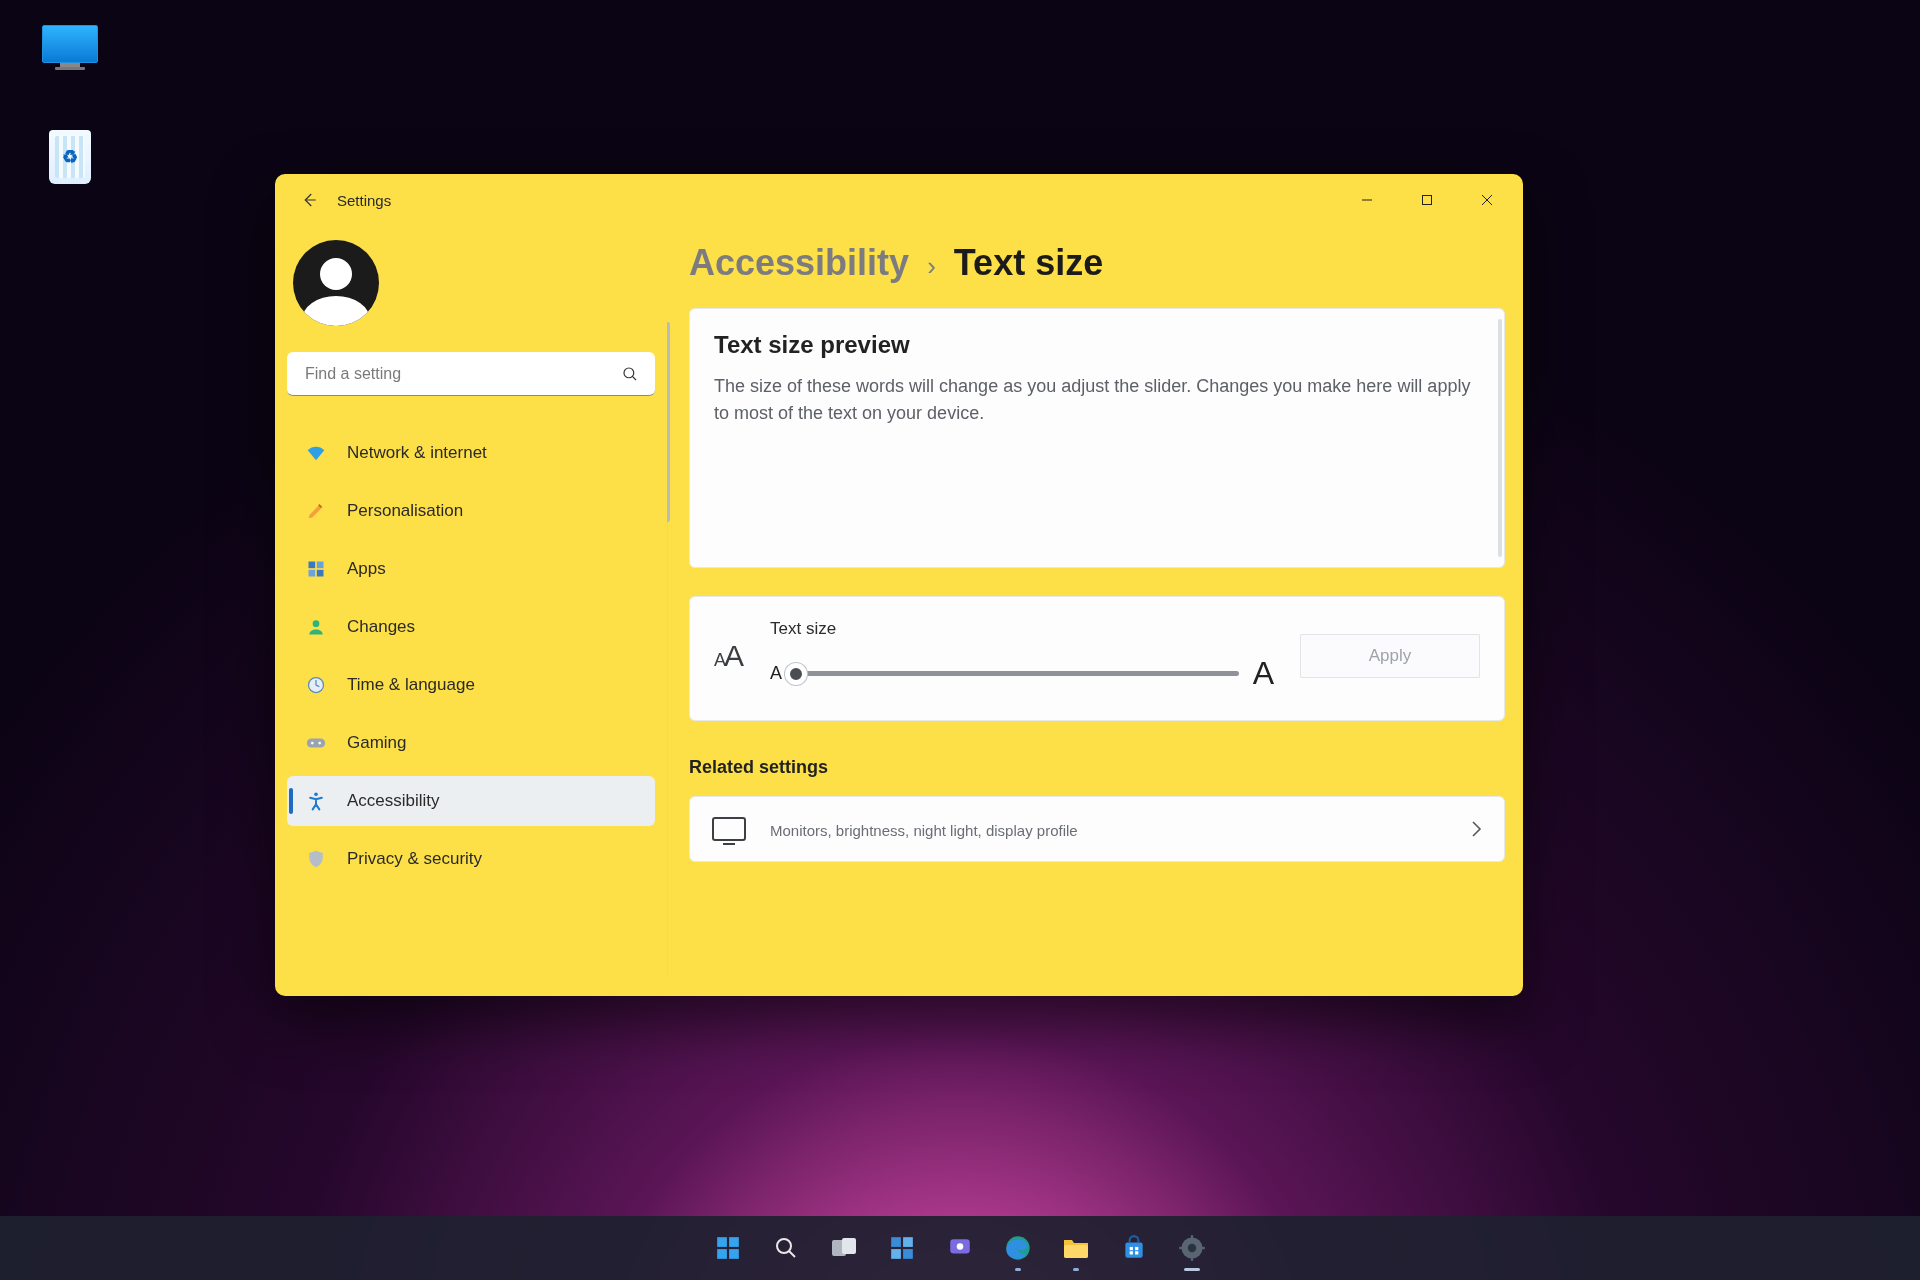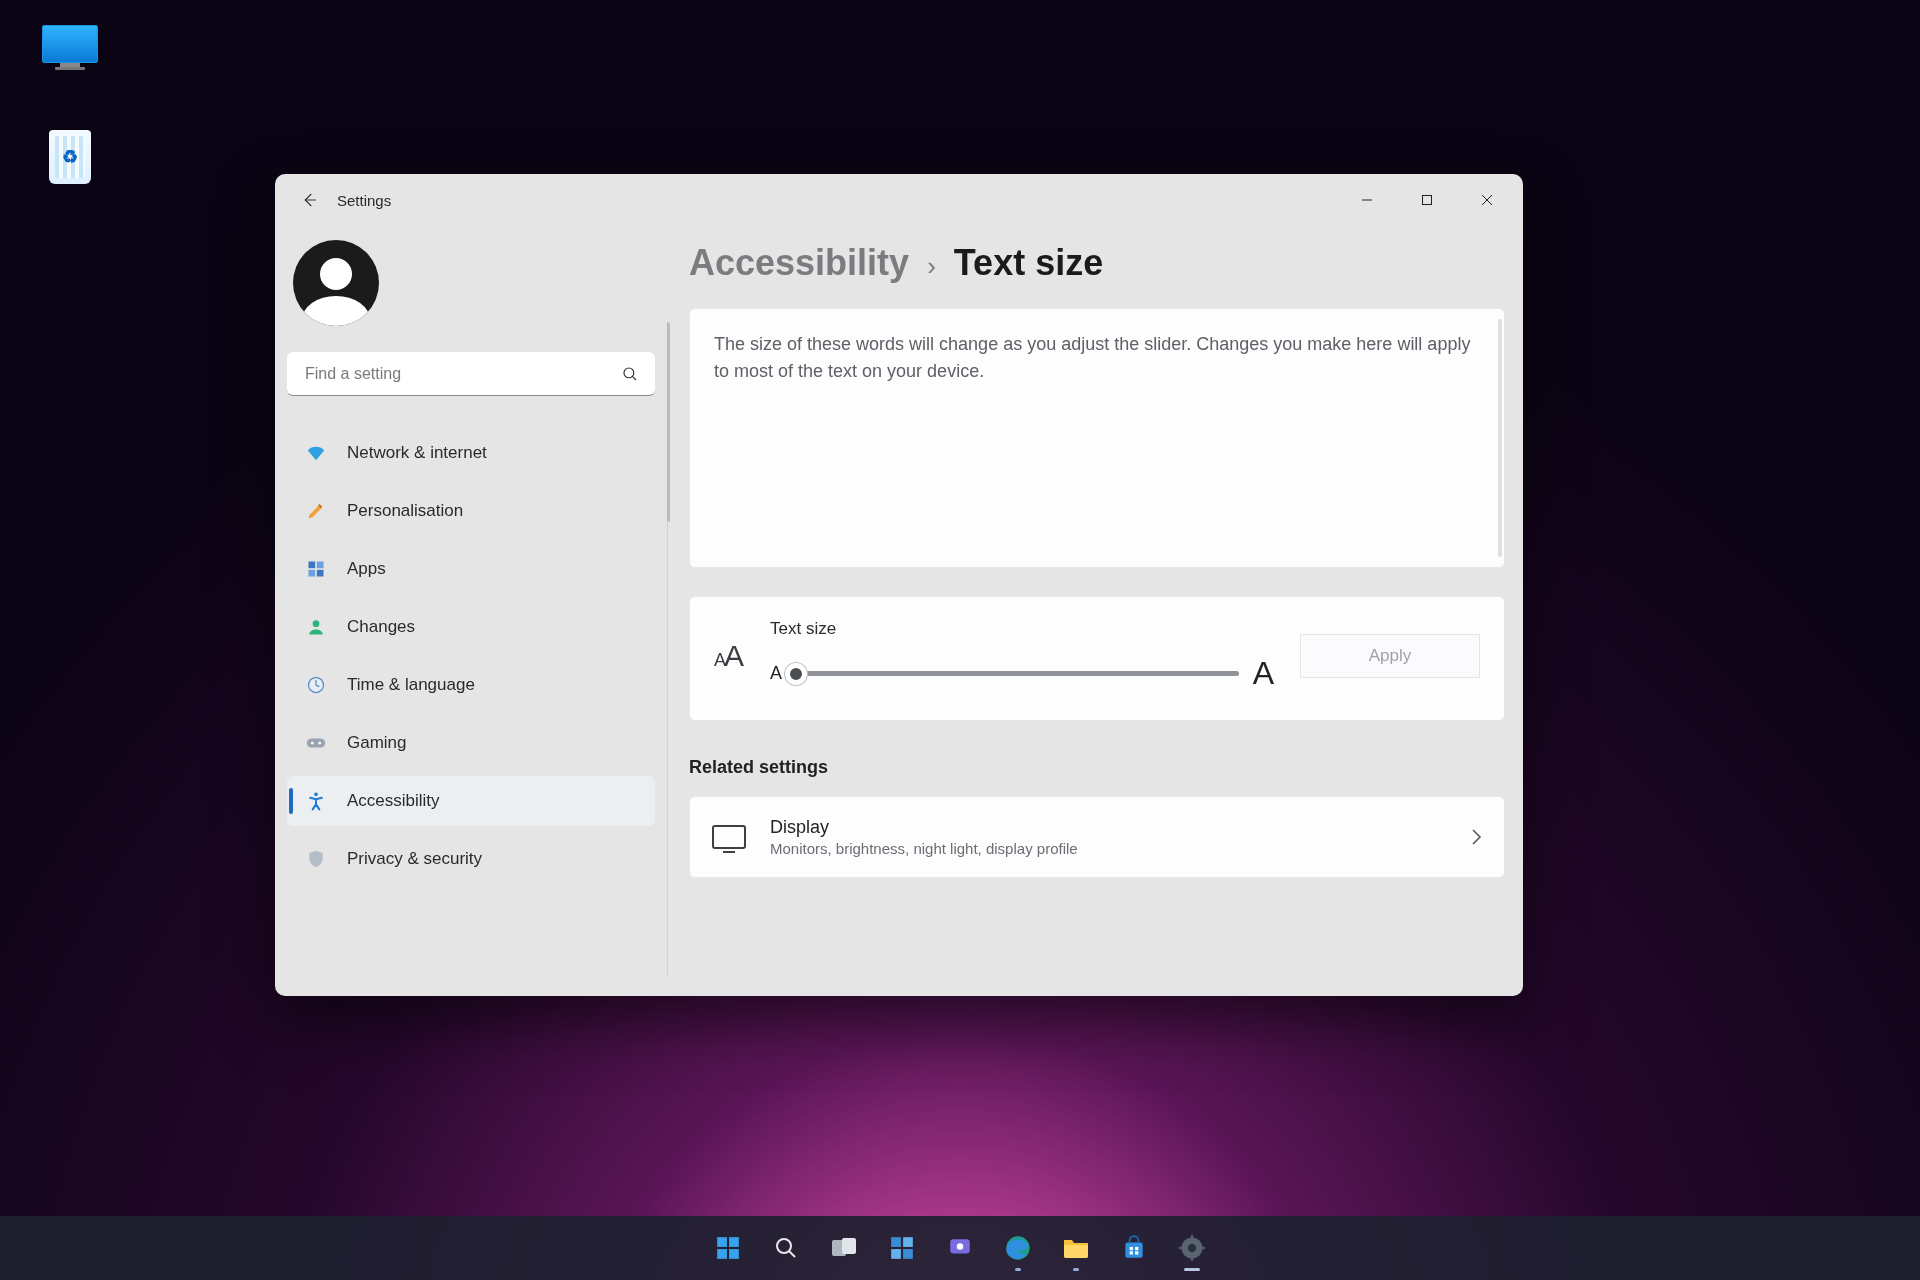--- a/index.html
+++ b/index.html
@@ -16,21 +16,21 @@
   .desk-monitor .stand{width:20px;height:4px;background:#888;margin:0 auto;}
   .desk-monitor .base{width:30px;height:3px;background:#777;margin:0 auto;border-radius:1px;}
   .desk-recycle{left:25px;top:130px;}
   .desk-recycle .bin{width:42px;height:54px;margin:0 auto;background:linear-gradient(180deg,#f4fbff,#dfefff);border-radius:4px 4px 6px 6px;position:relative;overflow:hidden;}
   .desk-recycle .bin::before{content:"";position:absolute;left:6px;top:6px;width:30px;height:42px;background:repeating-linear-gradient(90deg,#c8e4f7 0 4px,#f4fbff 4px 8px);border-radius:2px;}
   .desk-recycle .recycle-arrows{position:absolute;left:50%;top:50%;transform:translate(-50%,-50%);color:#0b64c0;font-size:18px;font-weight:bold;}
 
   
   .window{
     position:absolute;left:275px;top:174px;width:1248px;height:822px;
-    background:#e5e5e5;border-radius:10px;box-shadow:0 25px 60px rgba(0,0,0,.55);
+    background:#fde047;border-radius:10px;box-shadow:0 25px 60px rgba(0,0,0,.55);
     display:flex;flex-direction:column;overflow:hidden;
   }
   .titlebar{height:52px;display:flex;align-items:center;padding:0 6px 0 16px;}
   .back-btn{width:36px;height:36px;display:flex;align-items:center;justify-content:center;border-radius:5px;cursor:pointer;}
   .title-text{font-size:15px;color:#2a2a2a;margin-left:10px;}
   .win-btns{margin-left:auto;display:flex;}
   .win-btn{width:60px;height:42px;display:flex;align-items:center;justify-content:center;color:#222;}
 
   .window-body{flex:1;display:flex;min-height:0;}
 
@@ -238,20 +238,21 @@
           <div class="scroll-thumb"></div>
         </div>
       <div class="content-inner">
         <div class="breadcrumb">
           <span class="bc-parent">Accessibility</span>
           <span class="bc-sep">›</span>
           <span class="bc-current">Text size</span>
         </div>
 
         <div class="card preview-card">
+          <div class="preview-title">Text size preview</div>
           <div class="preview-body">The size of these words will change as you adjust the slider. Changes you make here will apply to most of the text on your device.</div>
           <div class="preview-scroll"></div>
         </div>
 
         <div class="card slider-card">
           <div class="aa-icon">
               <span class="small">A</span>
               <span class="big">A</span>
             </div>
           <div class="slider-col">
@@ -264,21 +265,20 @@
               <span class="slider-a-big">A</span>
             </div>
           </div>
           <button class="apply-btn" disabled="">Apply</button>
         </div>
 
         <div class="section-label">Related settings</div>
         <div class="card related-card">
           <div class="display-icon"></div>
           <div class="related-text">
-            <div class="related-title">Display</div>
             <div class="related-sub">Monitors, brightness, night light, display profile</div>
           </div>
           <span class="chev">
               <svg width="12" height="18" viewBox="0 0 12 18" fill="none" stroke="#55585d" stroke-width="1.6">
                 <path d="M3 2l7 7-7 7"></path>
               </svg>
             </span>
         </div>
       </div>
     </div>

